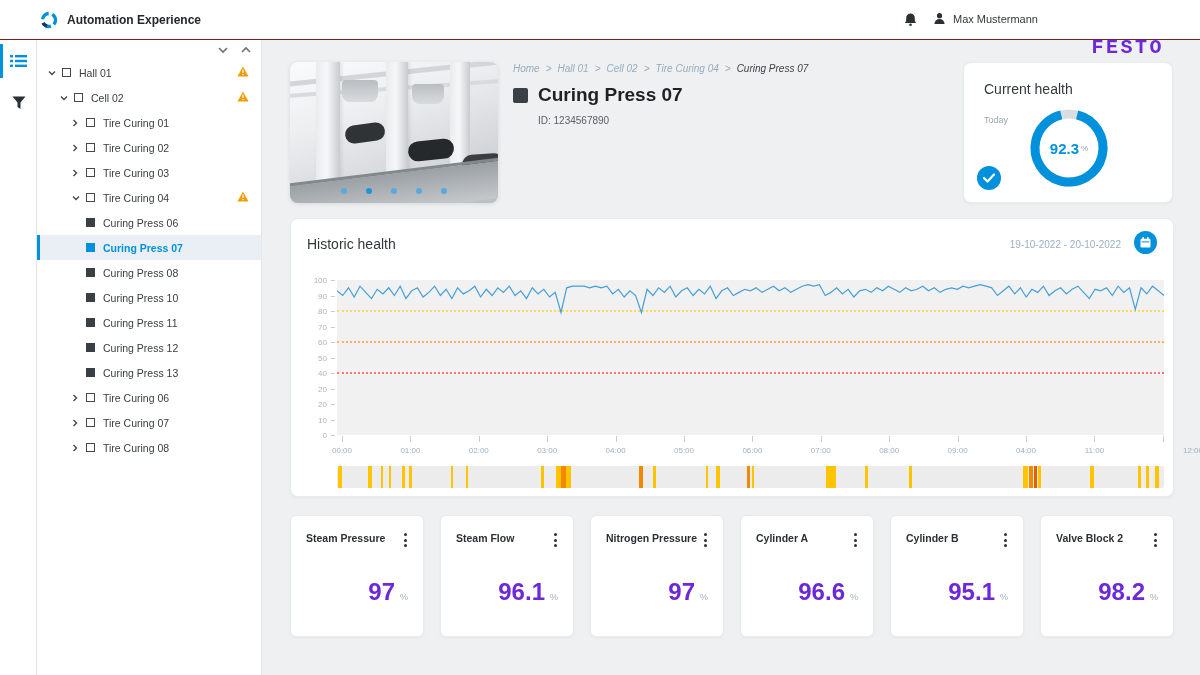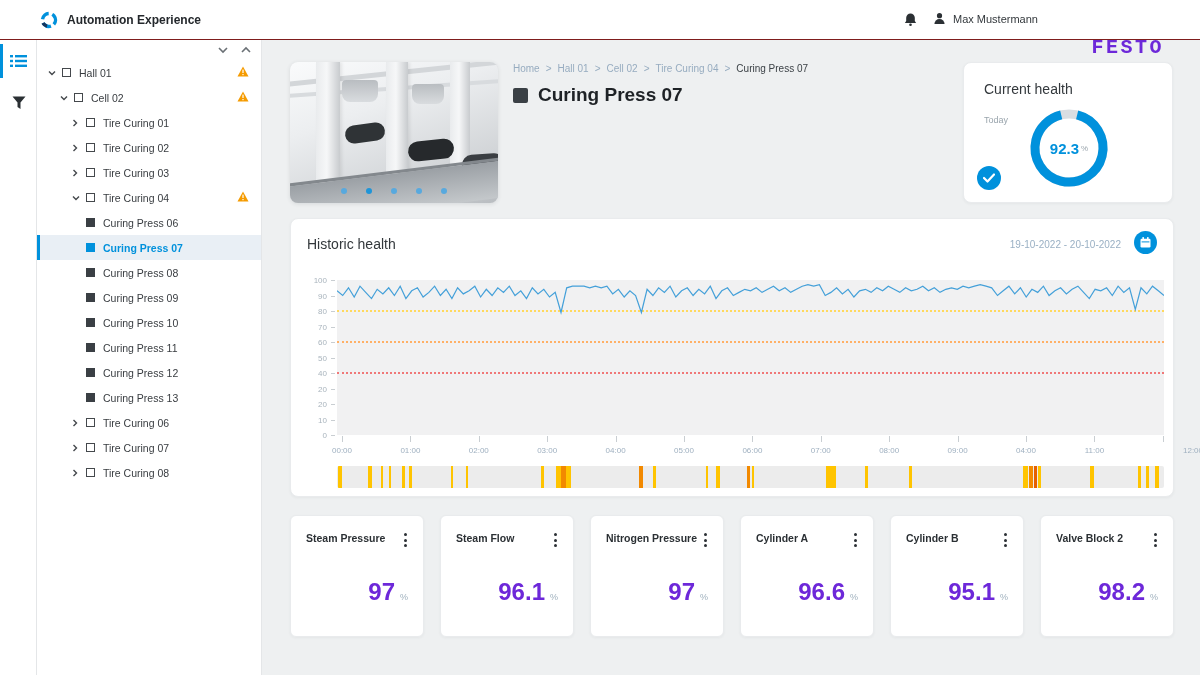--- a/index.html
+++ b/index.html
@@ -40,21 +40,21 @@
   .card { background:#fff; border:1px solid #e9ebed; border-radius:8px; box-shadow:0 1px 3px rgba(40,50,60,.05); }
 
   
   .photo-card { position:absolute; left:28px; top:22px; width:208px; height:141px; border-radius:8px; overflow:hidden; background:#dfe1e3; box-shadow:0 1px 4px rgba(40,50,60,.12); cursor:pointer; }
   .ph { position:absolute; }
   .dots { position:absolute; left:0; right:0; bottom:9px; display:flex; justify-content:center; gap:19px; }
   .dot { width:6px; height:6px; border-radius:50%; background:#58a9de; cursor:pointer; }
   .dot.active { background:#1f95d8; }
 
   .hero-mid { position:absolute; left:251px; top:23px; }
-  .breadcrumb { font-size:10px; color:#97acc0; display:flex; gap:6px; }
+  .breadcrumb { font-size:10px; color:#97acc0; display:flex; gap:6px;font-style:italic; }
   .crumb { cursor:pointer; }
   .crumb.current { color:#3c4247; cursor:default; }
   .title-row { margin-top:10px; display:flex; align-items:center; gap:10px; }
   .title-sq { width:15px; height:15px; background:#3a4045; border-radius:2px; }
   .page-title { font-size:19px; font-weight:700; color:#1e2226; }
   .asset-id { margin-top:9px; padding-left:25px; font-size:10px; color:#5a6065; }
 
   .health-card { position:absolute; left:701px; top:22px; width:210px; height:141px; }
   .hc-title { position:absolute; left:20px; top:18px; font-size:14px; font-weight:500; color:#33383c; }
   .hc-period { position:absolute; left:20px; top:52px; font-size:9px; color:#9aa5ad; }
@@ -220,24 +220,20 @@
           <span class="sq filled"></span>
           <span class="tlabel">Curing Press 06</span>
         </div>
         <div class="trow selected" style="padding-left: 46px;">
           <span class="sq filled"></span>
           <span class="tlabel">Curing Press 07</span>
         </div>
         <div class="trow" style="padding-left: 49px;">
           <span class="sq filled"></span>
           <span class="tlabel">Curing Press 08</span>
-        </div>
-        <div class="trow" style="padding-left: 49px;">
-          <span class="sq filled"></span>
-          <span class="tlabel">Curing Press 09</span>
         </div>
         <div class="trow" style="padding-left: 49px;">
           <span class="sq filled"></span>
           <span class="tlabel">Curing Press 10</span>
         </div>
         <div class="trow" style="padding-left: 49px;">
           <span class="sq filled"></span>
           <span class="tlabel">Curing Press 11</span>
         </div>
         <div class="trow" style="padding-left: 49px;">
@@ -311,20 +307,21 @@
           <span class="crumb">Cell 02</span>
           <span class="sep">&gt;</span>
           <span class="crumb">Tire Curing 04</span>
           <span class="sep">&gt;</span>
           <span class="crumb current">Curing Press 07</span>
         </div>
       <div class="title-row">
         <span class="title-sq"></span>
         <span class="page-title">Curing Press 07</span>
       </div>
+      <div class="asset-id">ID: 1234567890</div>
     </div>
 
     <section class="card health-card">
       <div class="hc-title">Current health</div>
       <div class="hc-period">Today</div>
       <div class="donut-wrap">
         <svg width="86" height="86" viewBox="0 0 86 86">
           <circle cx="43" cy="43" r="34" fill="none" stroke="#d9dee2" stroke-width="9"></circle>
           <circle id="donut-arc" cx="43" cy="43" r="34" fill="none" stroke="#0091dc" stroke-width="9" stroke-dasharray="197.17892130990978 213.62830044410595" transform="rotate(-76.13999999999999 43 43)"></circle>
         </svg>

